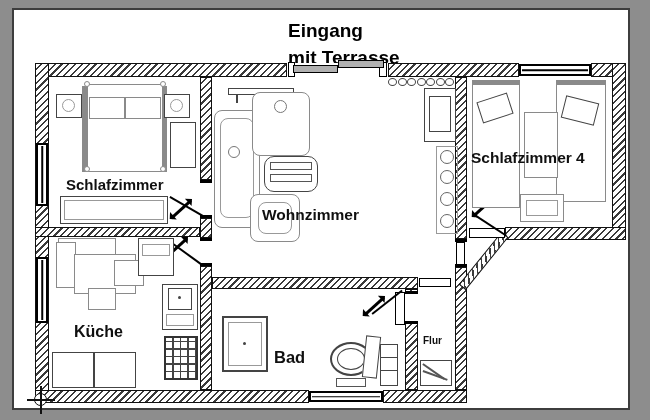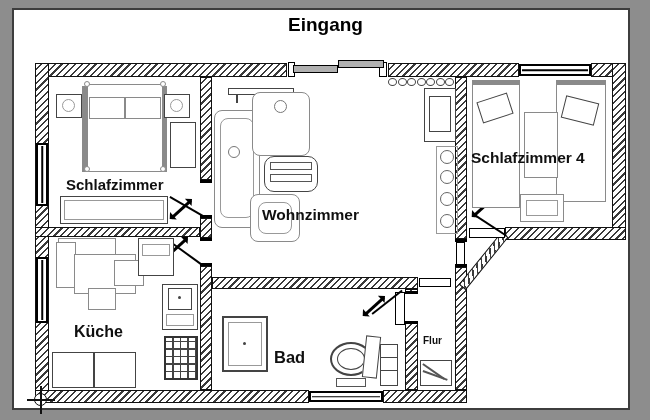--- a/index.html
+++ b/index.html
@@ -37,29 +37,30 @@
       repeating-linear-gradient(90deg,transparent 0 6px,#444 6px 7.5px);
   }
   .fill-g{background:#8a8a8a;}
   
   .arrow{height:2.5px;background:#000;transform-origin:50% 50%;}
   .arrow::before,.arrow::after{content:"";position:absolute;top:50%;width:0;height:0;border:5px solid transparent;}
   .arrow::before{left:-7px;border-right-color:#000;transform:translateY(-50%);}
   .arrow::after{right:-7px;border-left-color:#000;transform:translateY(-50%);}
   
   .label{position:absolute;font-weight:700;color:#101010;white-space:nowrap;}
-  .title{position:absolute;left:288px;top:12px;font-weight:700;font-size:19px;line-height:1.4;color:#000;}
+  .title{position:absolute;left:288px;top:18px;font-weight:700;font-size:19px;line-height:1.4;color:#000;}
 </style>
 </head>
 <body>
 
 <div class="abs paper"></div>
 
 <div class="title">
   <div>Eingang</div>
+  <div>mit Terrasse</div>
 </div>
 
 <div class="abs wall" style="left:35px;top:63px;width:252px;height:14px;"></div>
 <div class="abs wall" style="left:388px;top:63px;width:131px;height:14px;"></div>
 <div class="abs wall" style="left:591px;top:63px;width:35px;height:14px;"></div>
 <div class="abs wall" style="left:35px;top:63px;width:14px;height:340px;"></div>
 <div class="abs wall" style="left:35px;top:390px;width:274px;height:13px;"></div>
 <div class="abs wall" style="left:383px;top:390px;width:84px;height:13px;"></div>
 <div class="abs wall" style="left:612px;top:63px;width:14px;height:177px;"></div>
 <div class="abs wall" style="left:505px;top:227px;width:121px;height:13px;"></div>

